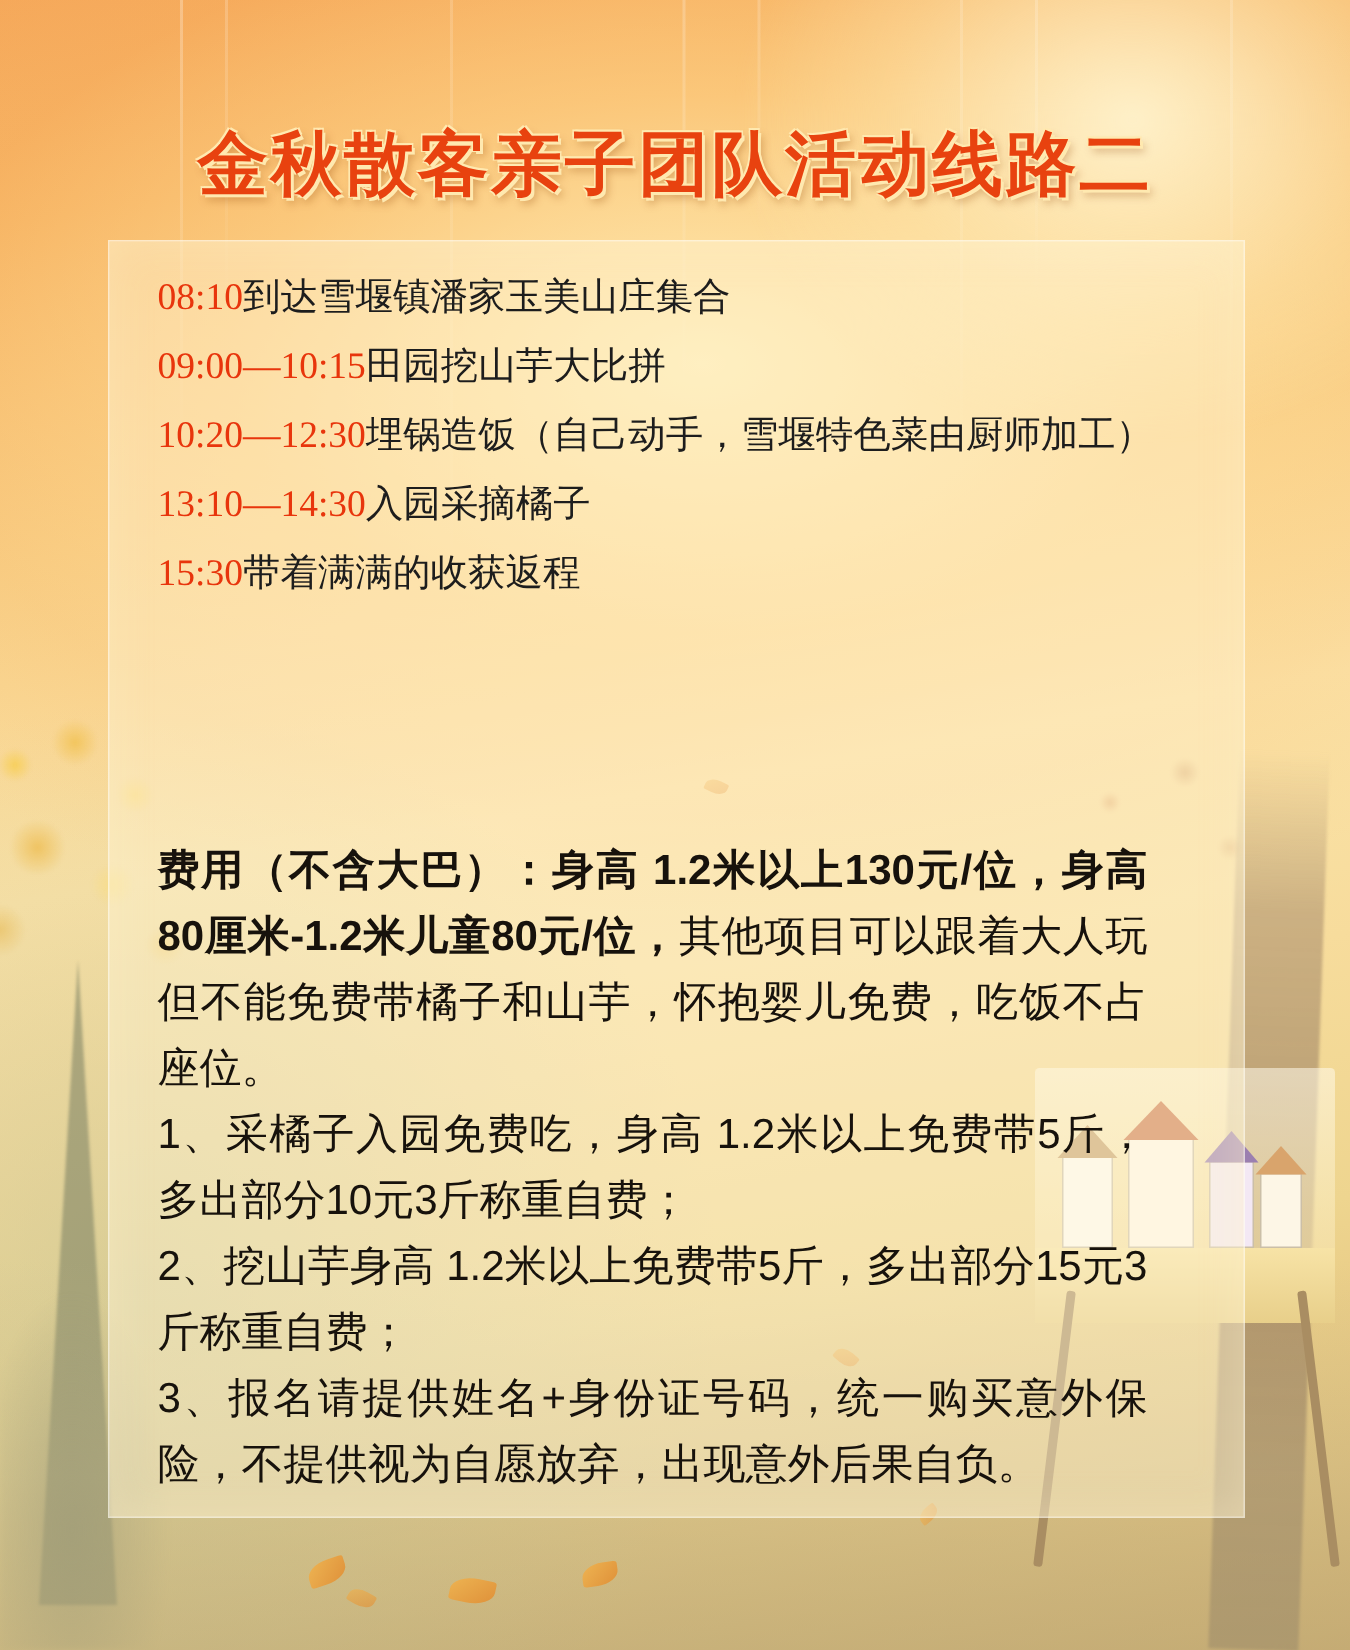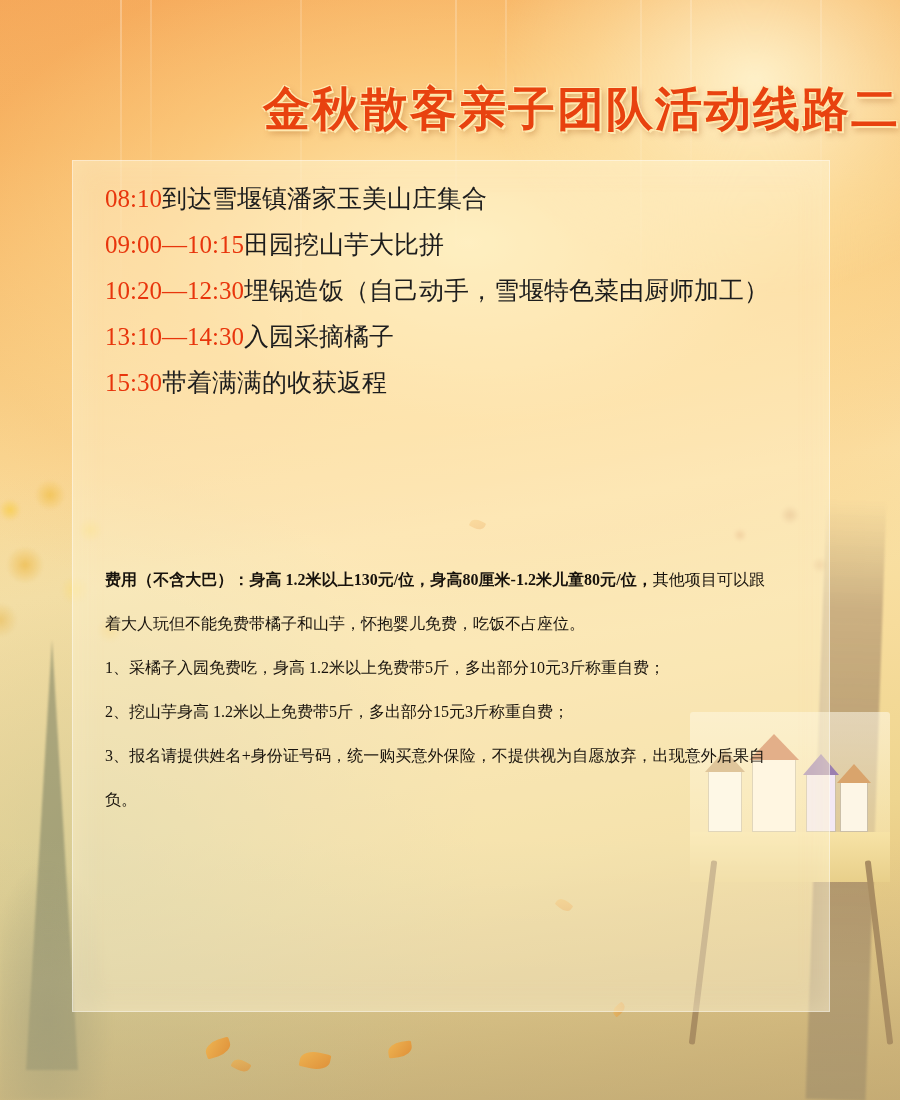--- a/index.html
+++ b/index.html
@@ -166,21 +166,21 @@
     border: 1px solid rgba(255, 255, 255, 0.45);
     box-shadow: 0 0 28px rgba(255, 240, 200, 0.35) inset;
   }
 
   
   .title {
     position: absolute;
     left: 0;
     top: 78px;
     width: 900px;
-    text-align: right;
+    text-align: center;
     font-family: "Liberation Serif", "DejaVu Serif", serif;
     font-size: 47px;
     font-weight: bold;
     letter-spacing: 2px;
     color: #e8420f;
     text-shadow:
       2px 2px 0 #ffe9b0,
       -1px -1px 0 #ffe9b0,
       1px -1px 0 #ffe9b0,
       -1px 1px 0 #ffe9b0,
@@ -208,24 +208,24 @@
 
   
   .notes {
     position: absolute;
     left: 105px;
     top: 558px;
     width: 660px;
     color: #17120c;
   }
   .note-p {
-    font-size: 16px;
+    font-size: 28px;
     line-height: 44px;
     text-align: justify;
-    font-family: Liberation Serif, serif;
+    font-family: Liberation Sans, sans-serif;
   }
   .note-p.lead {
     font-weight: bold;
   }
   .lead .tail {
     font-weight: normal;
   }
 </style>
 </head>
 <body>

